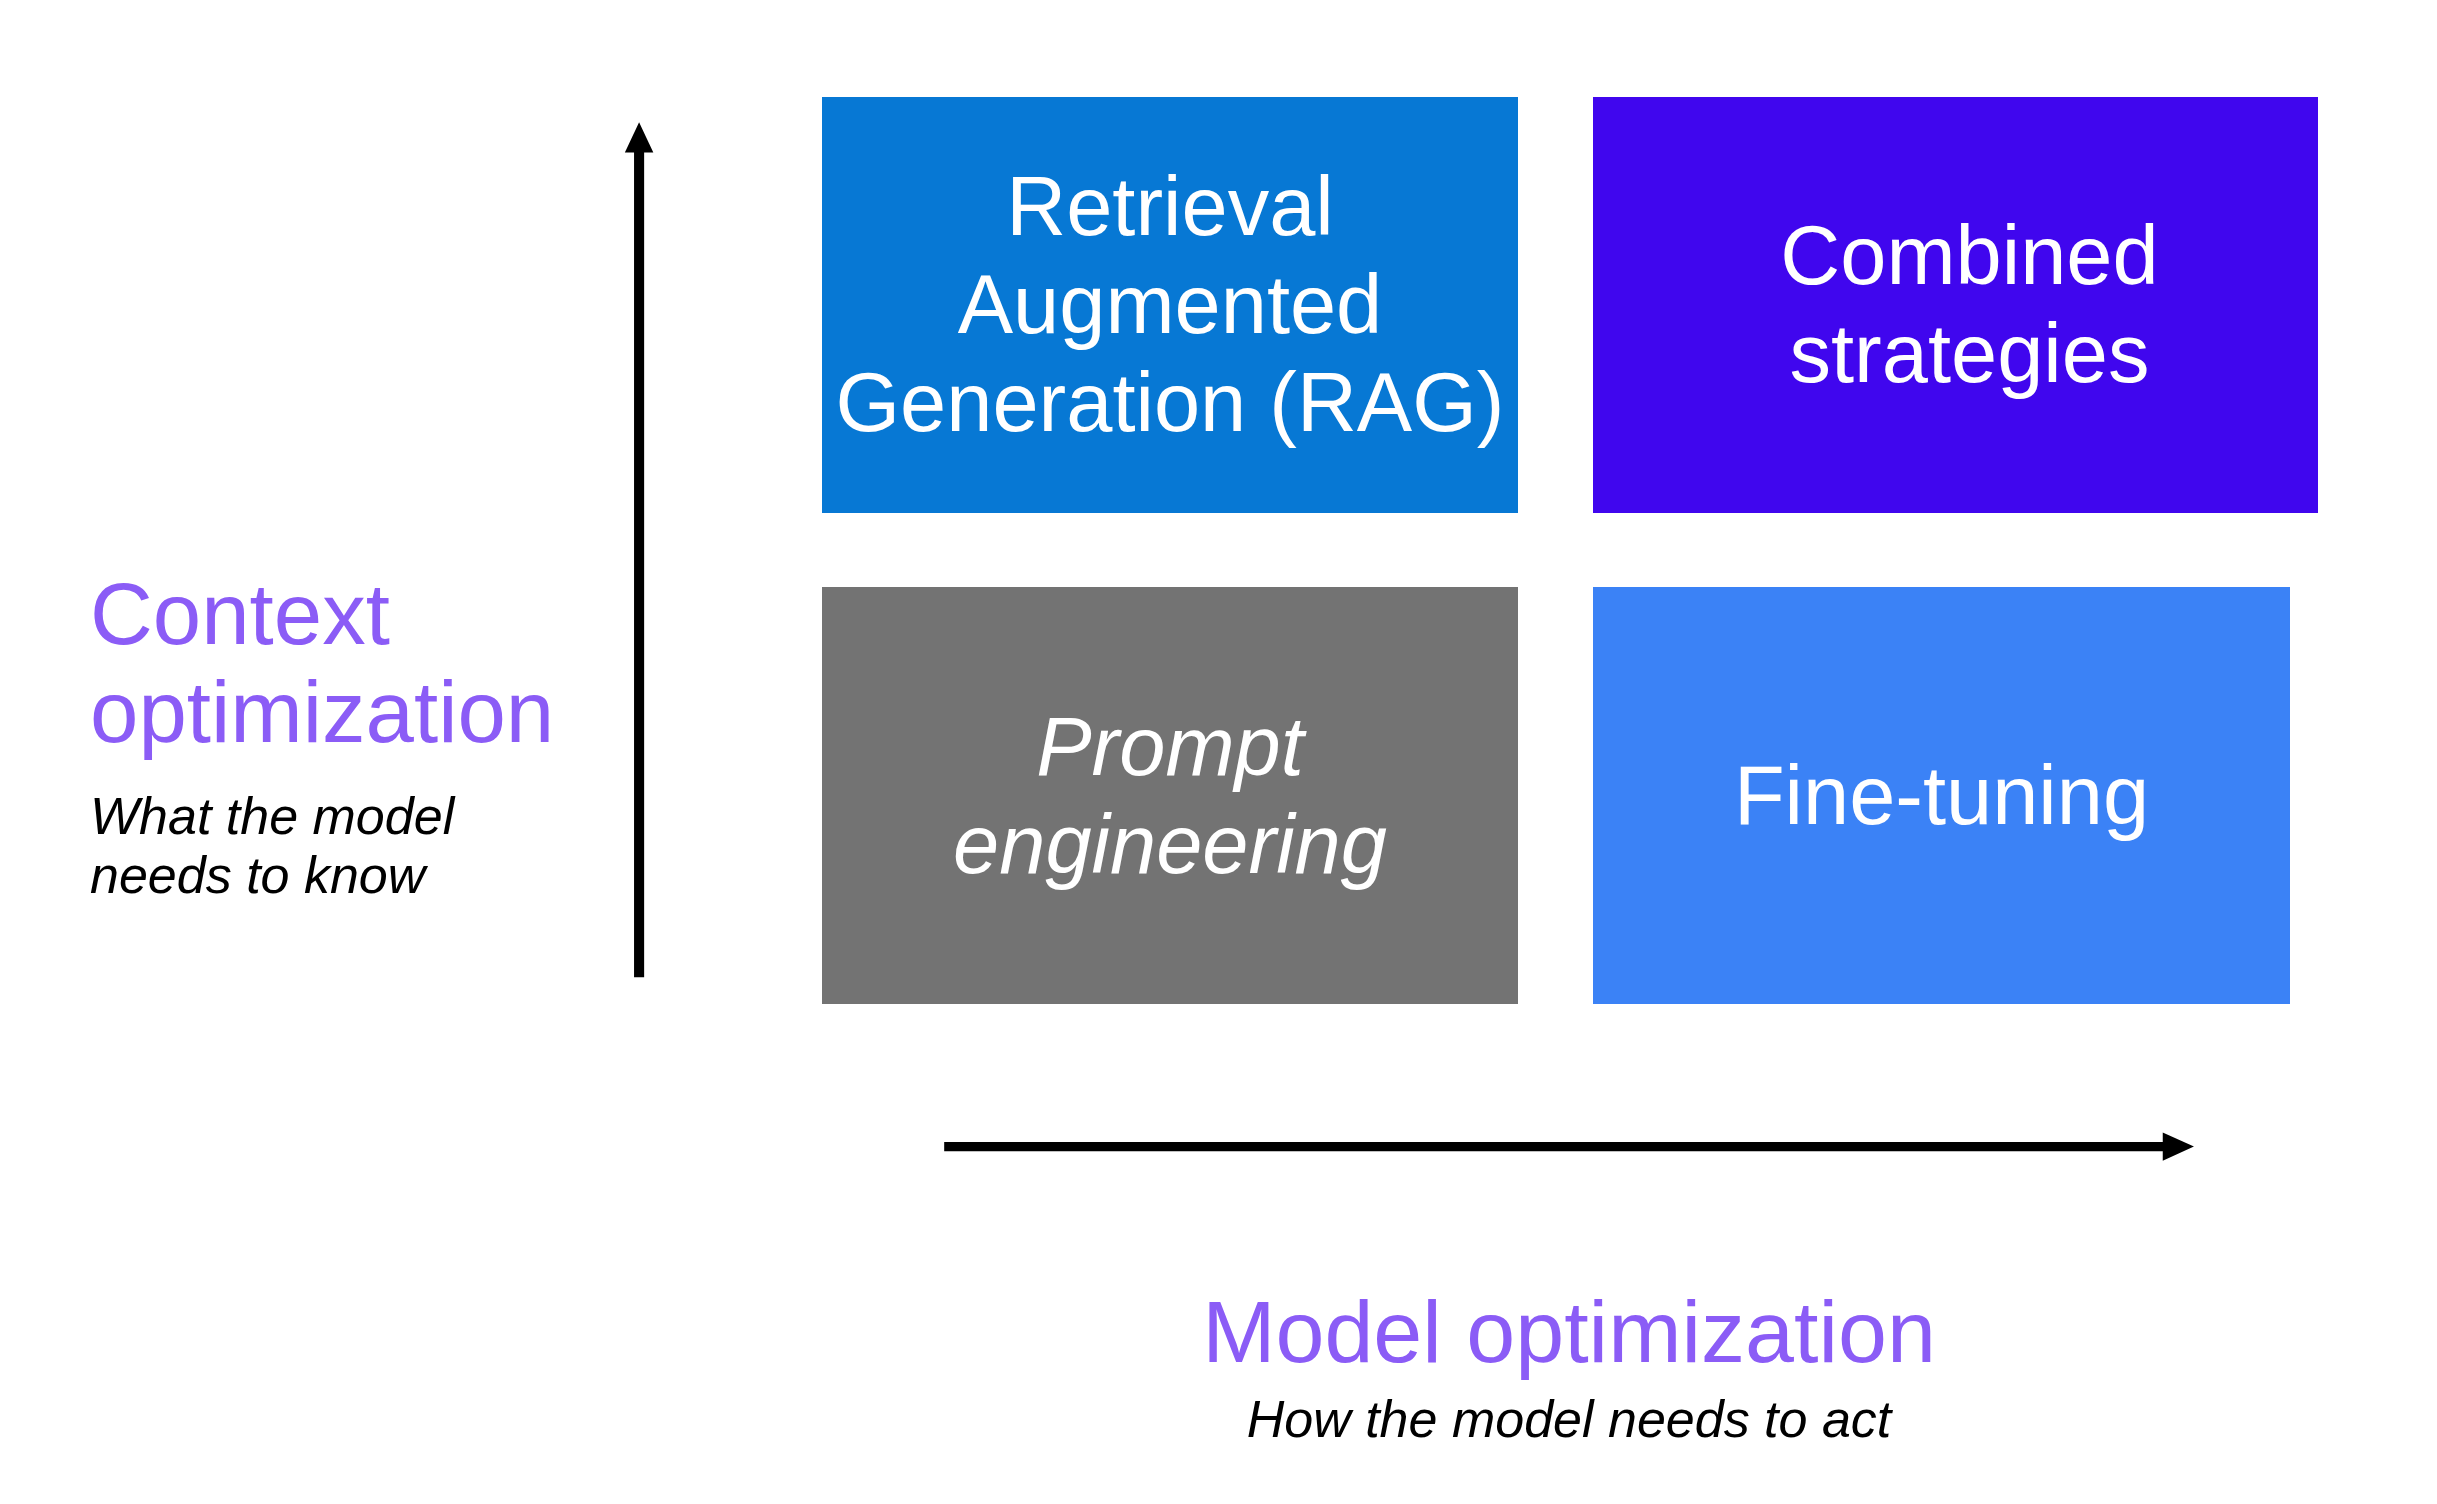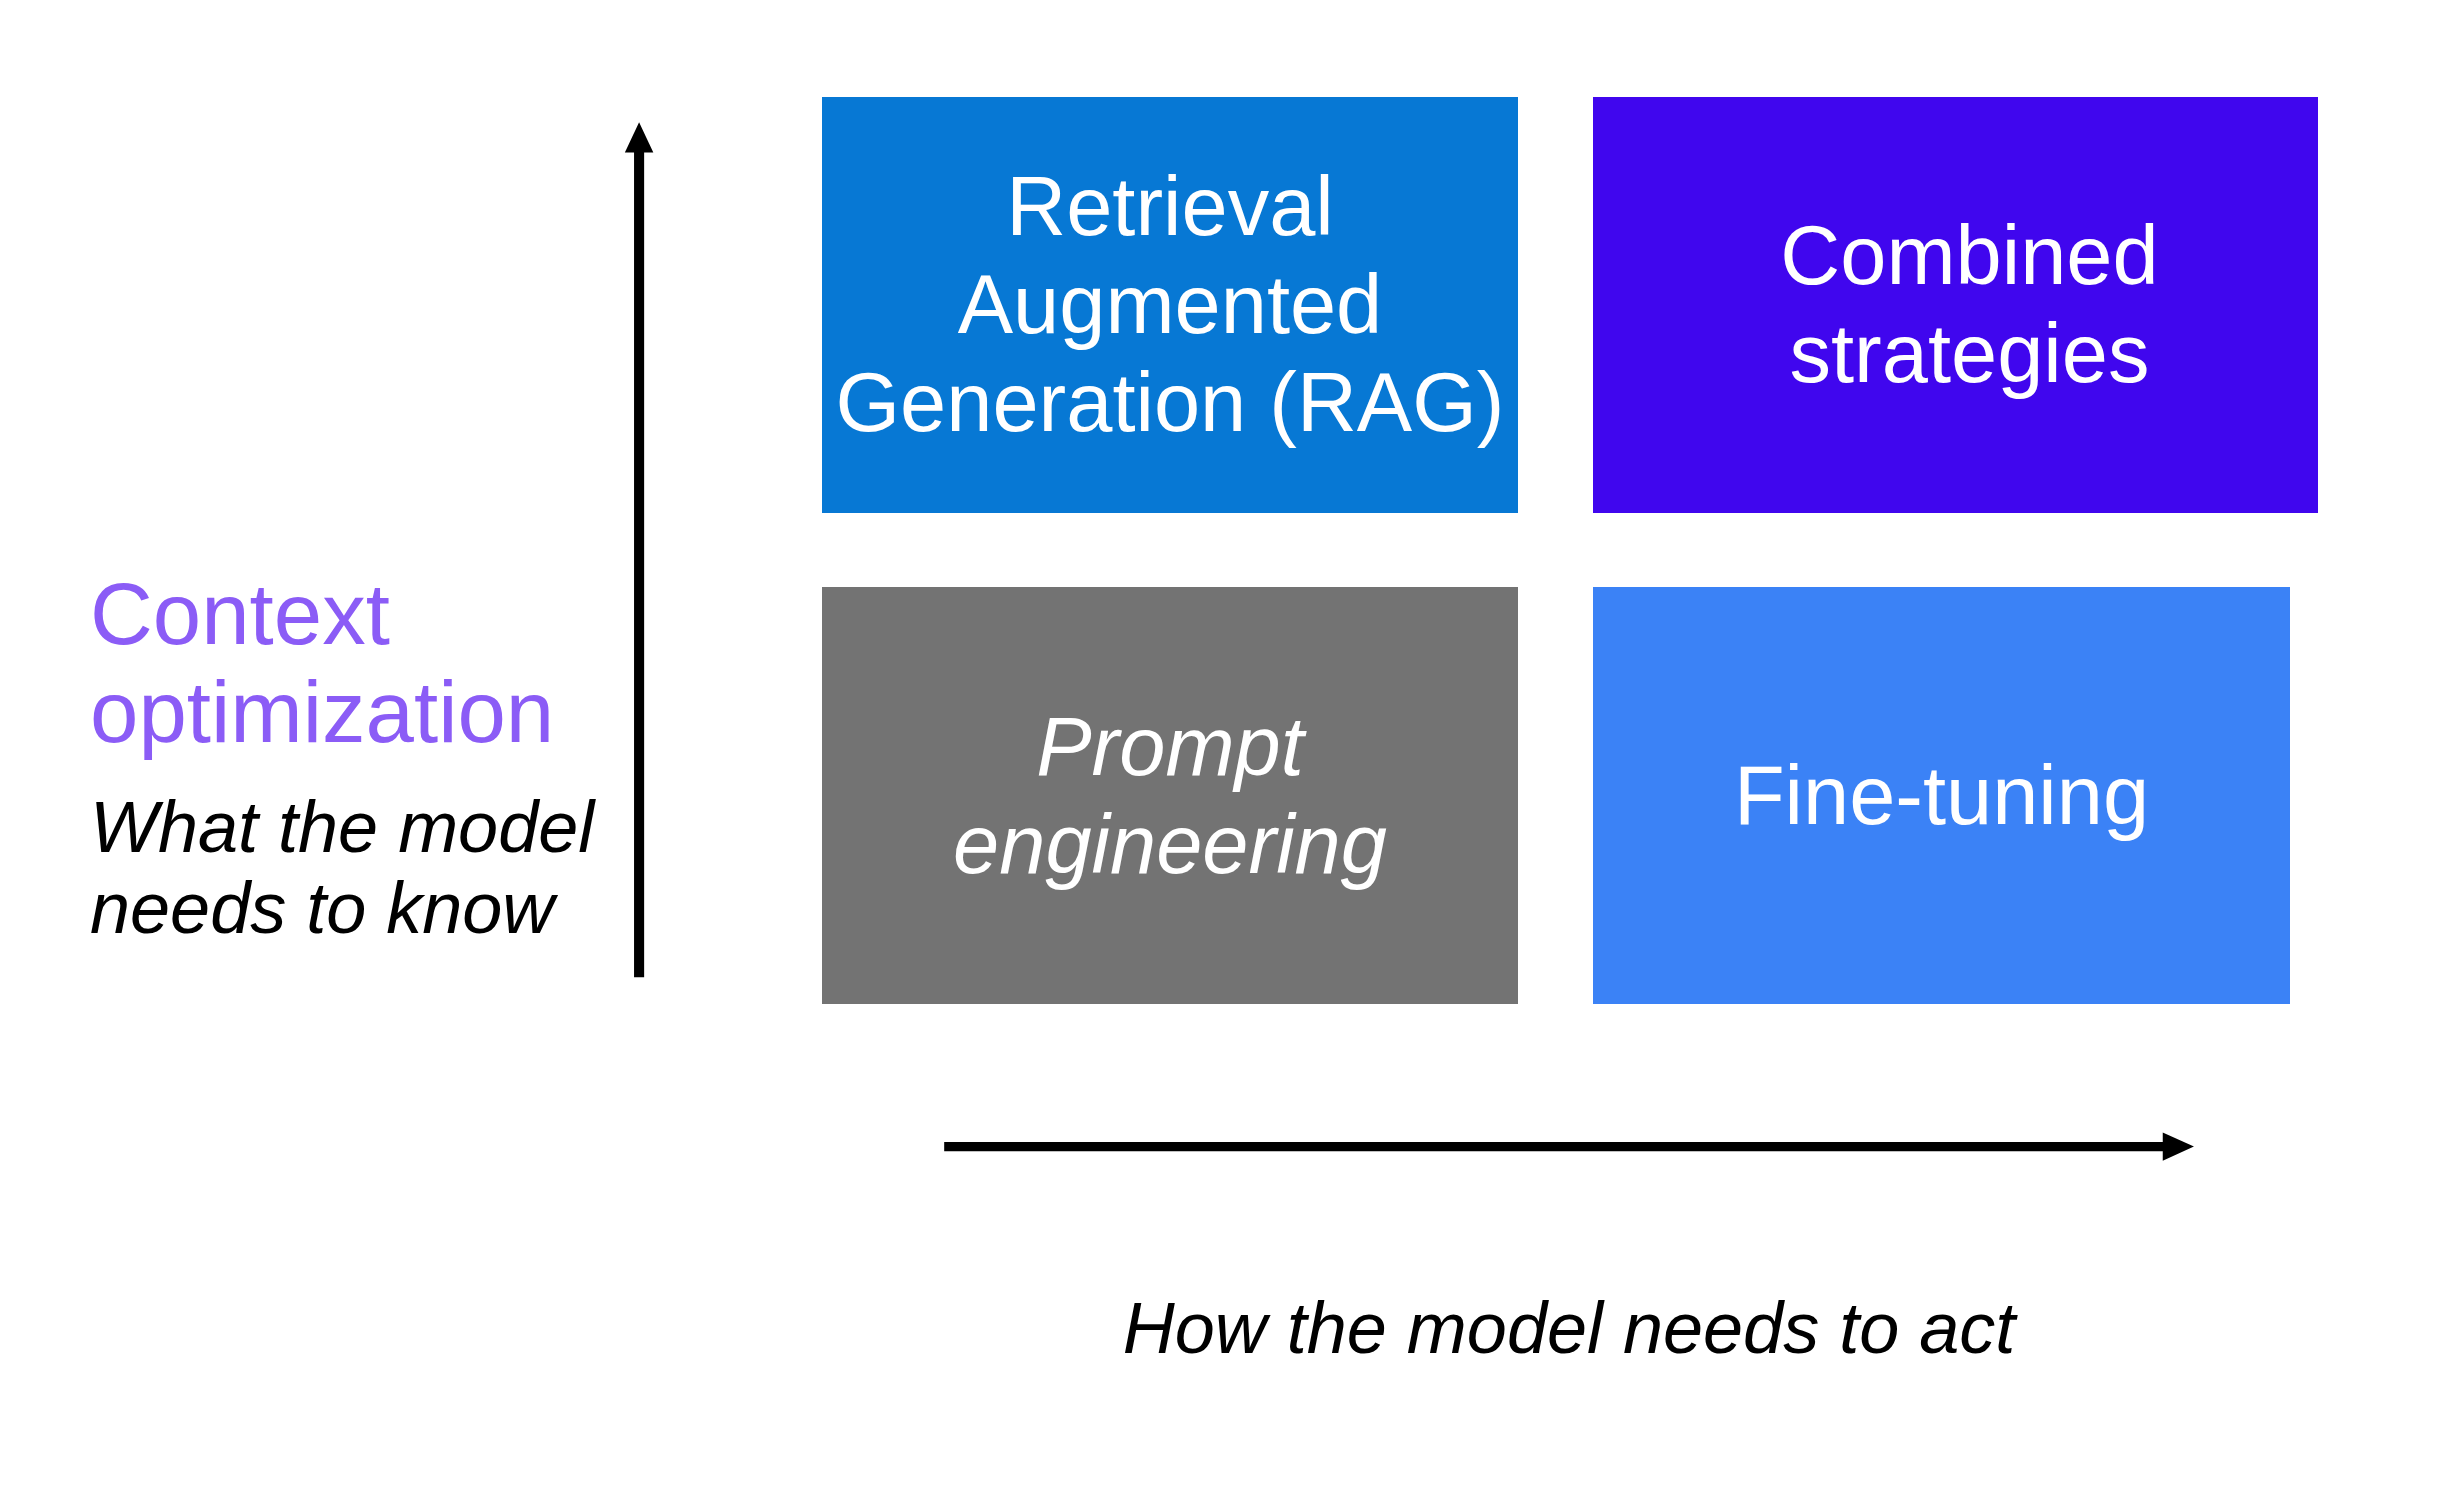--- a/index.html
+++ b/index.html
@@ -49,21 +49,21 @@
     top: 549px;
     white-space: pre-line;
   }
   .axis-title {
     font-size: 87px;
     line-height: 1.13;
     color: #8b5cf6;
   }
   .axis-subtitle {
     font-style: italic;
-    font-size: 72px;
+    font-size: 52px;
     line-height: 1.13;
     margin-top: 9.2px;
     color: #000000;
   }
   .x-label {
     position: absolute;
     left: 1110px;
     top: 1281px;
     width: 918px;
     text-align: center;
@@ -115,17 +115,18 @@
   </div>
 
   <div class="y-label">
     <div class="axis-title">Context
 optimization</div>
     <div class="axis-subtitle">What the model
 needs to know</div>
   </div>
 
   <div class="x-label">
+    <div class="axis-title">Model optimization</div>
     <div class="axis-subtitle">How the model needs to act</div>
   </div>
 
 </div>
 
 
 </body></html>

